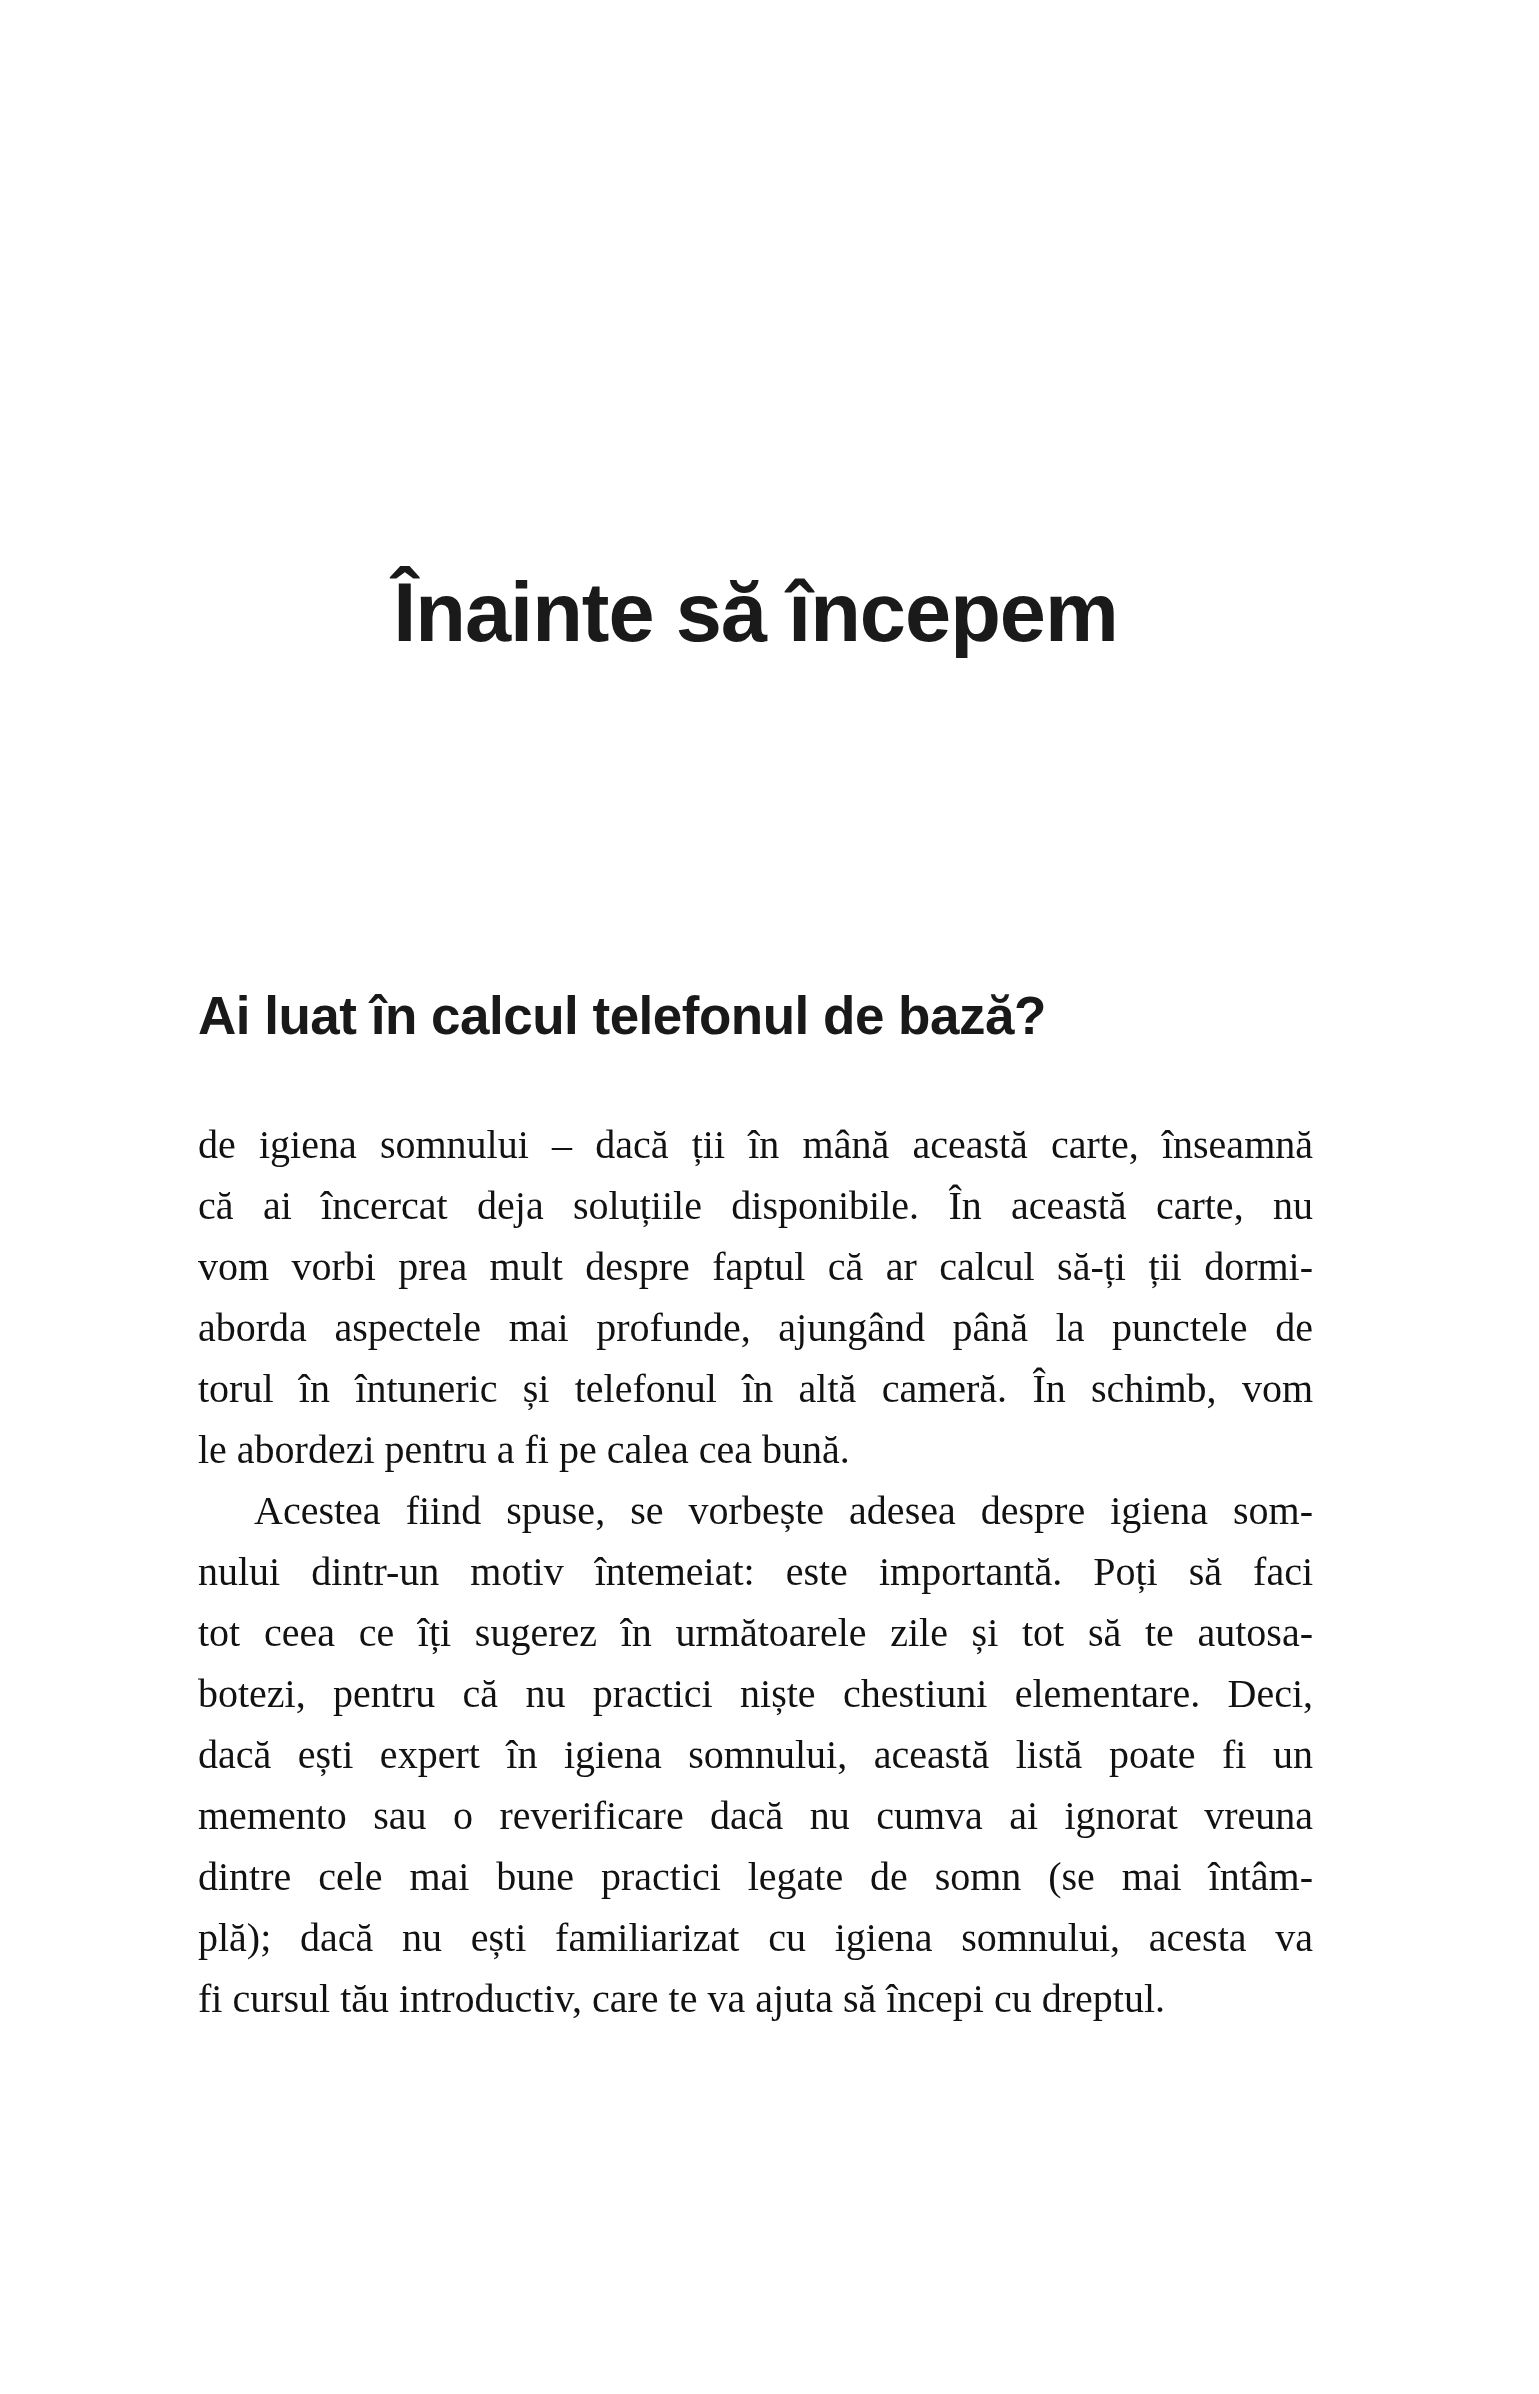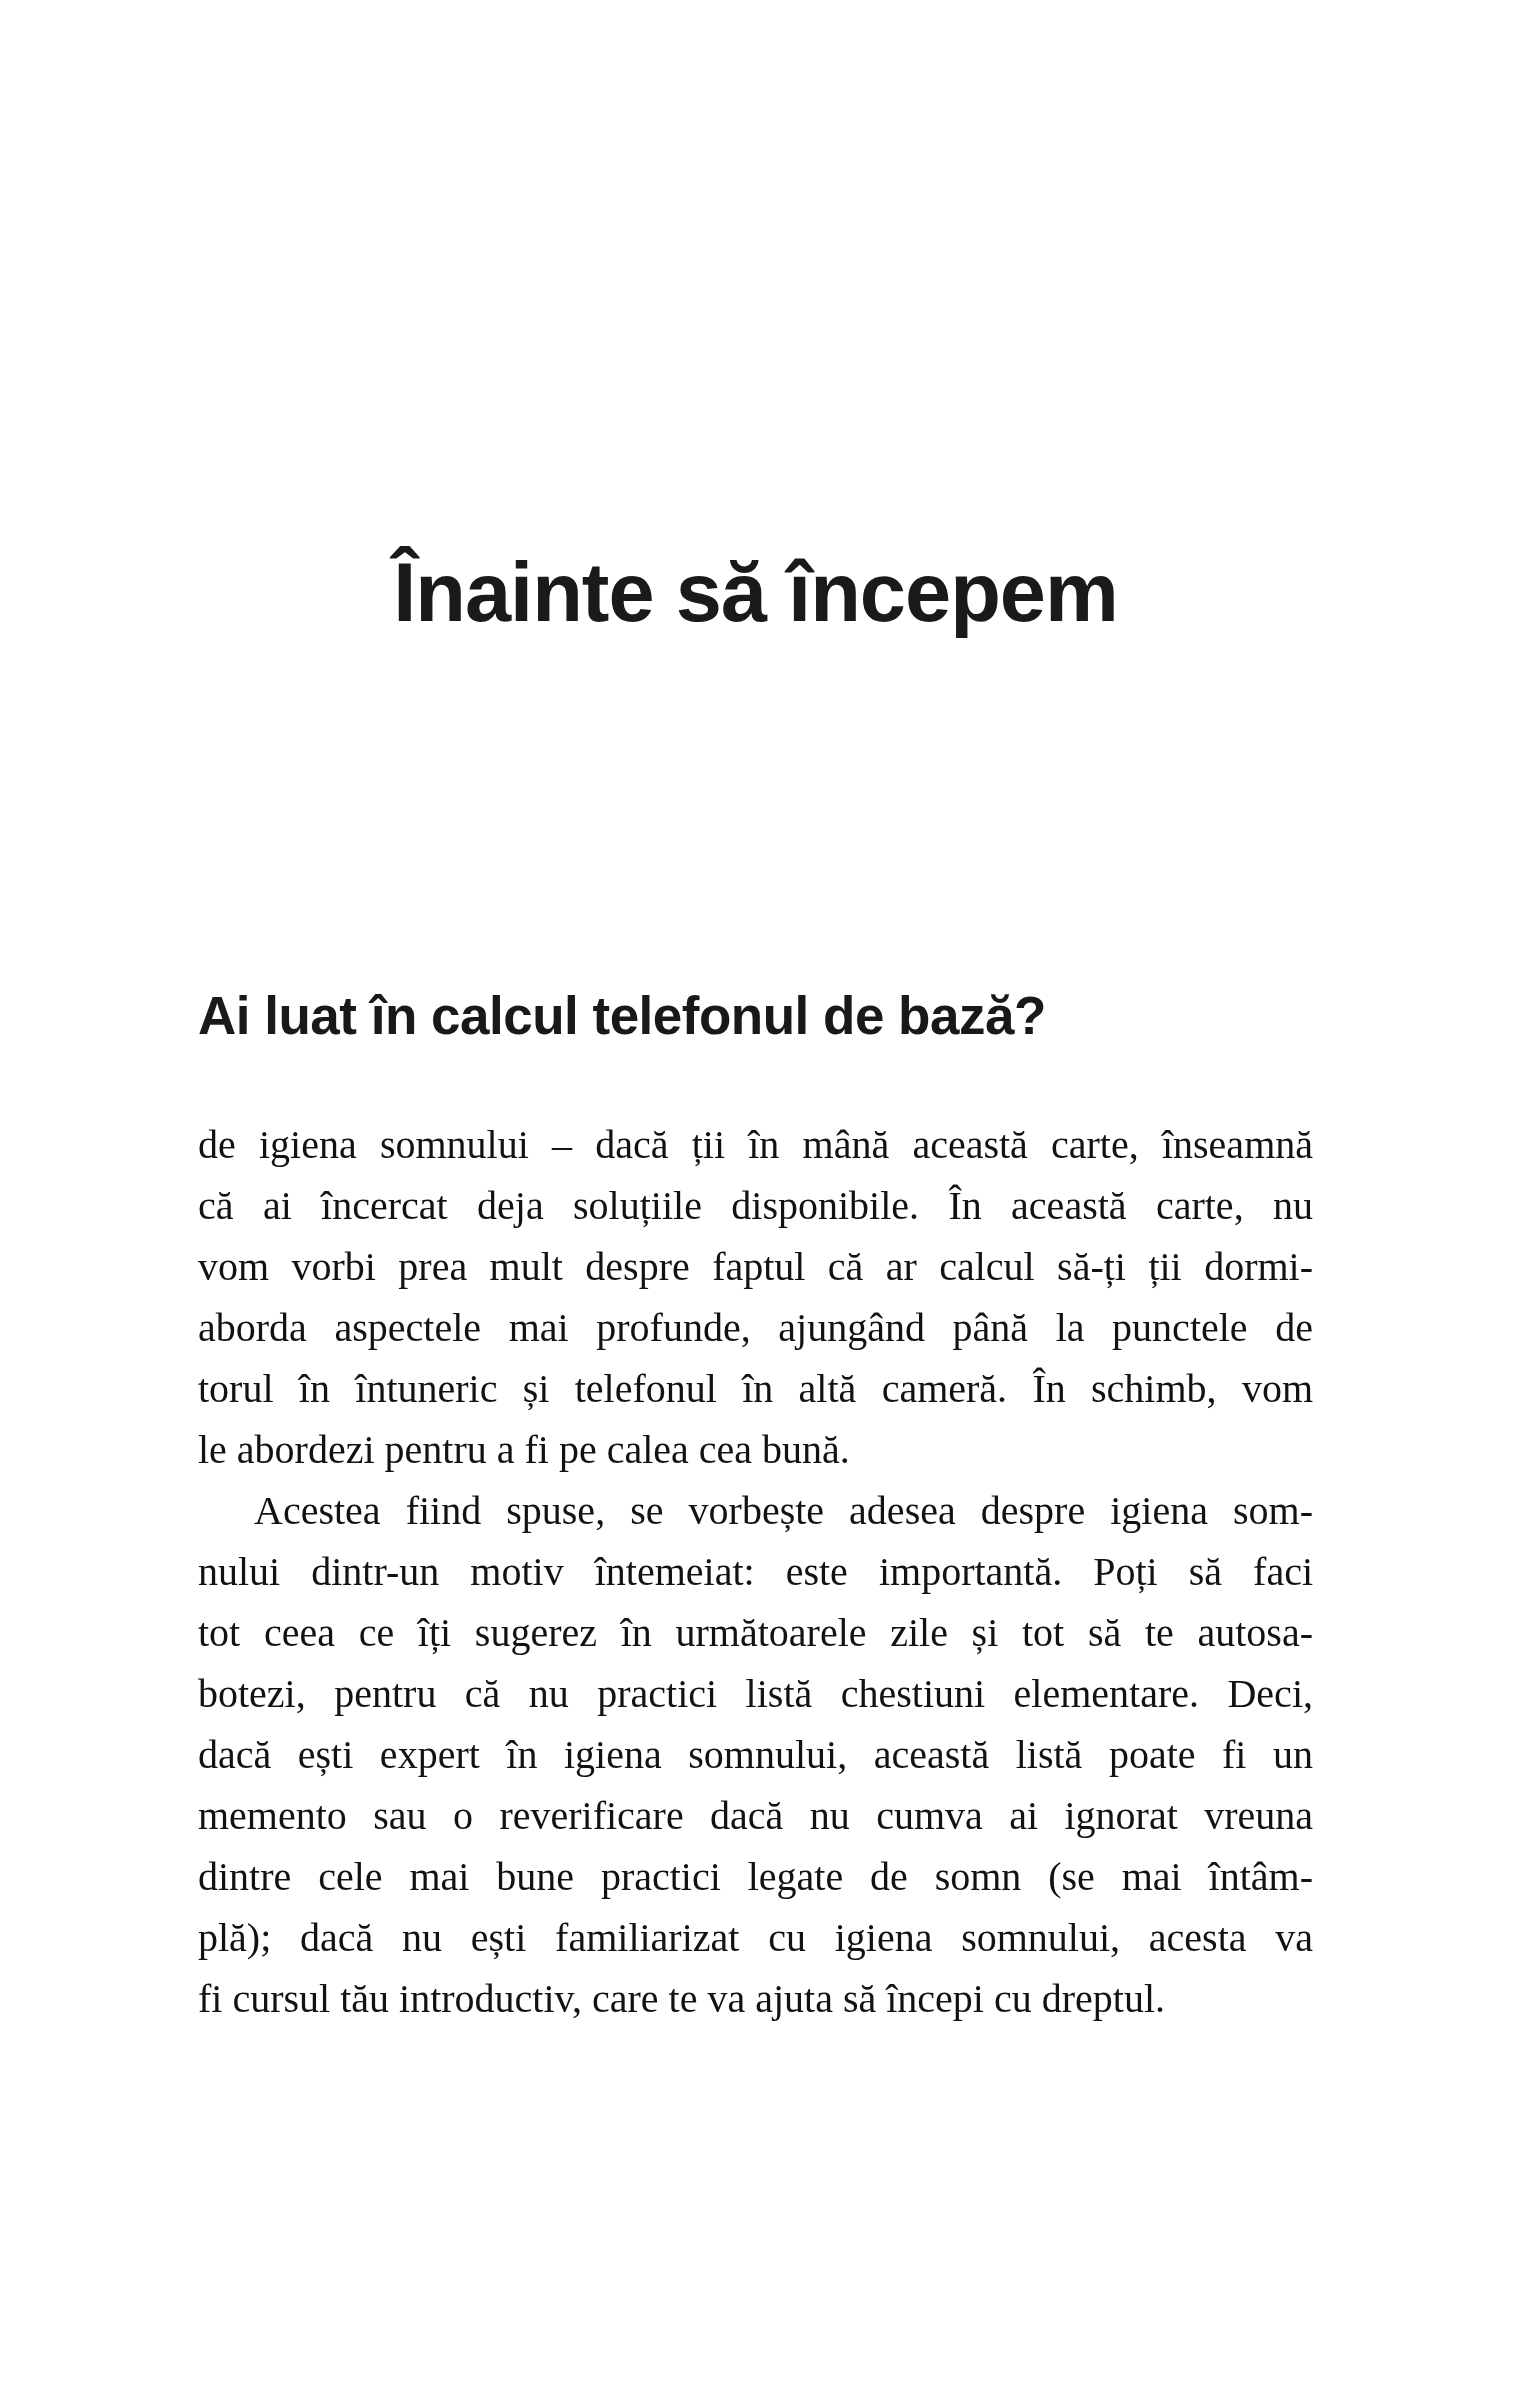--- a/index.html
+++ b/index.html
@@ -11,21 +11,21 @@
     width: 1539px;
     height: 2394px;
     background: #ffffff;
     color: #161616;
     overflow: hidden;
   }
 
   .chapter-title {
     position: absolute;
     left: 198px;
-    top: 543px;
+    top: 563px;
     width: 1115px;
     text-align: center;
     font-family: "Liberation Sans", sans-serif;
     font-weight: 700;
     font-size: 83px;
     line-height: 100px;
     letter-spacing: -1px;
     color: #1a1a1a;
   }
 
@@ -82,21 +82,21 @@
       <div class="line">vom vorbi prea mult despre faptul că ar calcul să-ți ții dormi-</div>
       <div class="line">aborda aspectele mai profunde, ajungând până la punctele de</div>
       <div class="line">torul în întuneric și telefonul în altă cameră. În schimb, vom</div>
       <div class="line last">le abordezi pentru a fi pe calea cea bună.</div>
     </div>
 
     <div class="paragraph">
       <div class="line indent">Acestea fiind spuse, se vorbește adesea despre igiena som-</div>
       <div class="line">nului dintr-un motiv întemeiat: este importantă. Poți să faci</div>
       <div class="line">tot ceea ce îți sugerez în următoarele zile și tot să te autosa-</div>
-      <div class="line">botezi, pentru că nu practici listă chestiuni elementare. Deci,</div>
+      <div class="line">botezi, pentru că nu practici niște chestiuni elementare. Deci,</div>
       <div class="line">dacă ești expert în igiena somnului, această listă poate fi un</div>
       <div class="line">memento sau o reverificare dacă nu cumva ai ignorat vreuna</div>
       <div class="line">dintre cele mai bune practici legate de somn (se mai întâm-</div>
       <div class="line">plă); dacă nu ești familiarizat cu igiena somnului, acesta va</div>
       <div class="line last">fi cursul tău introductiv, care te va ajuta să începi cu dreptul.</div>
     </div>
 
   </div>
 </div>
 

